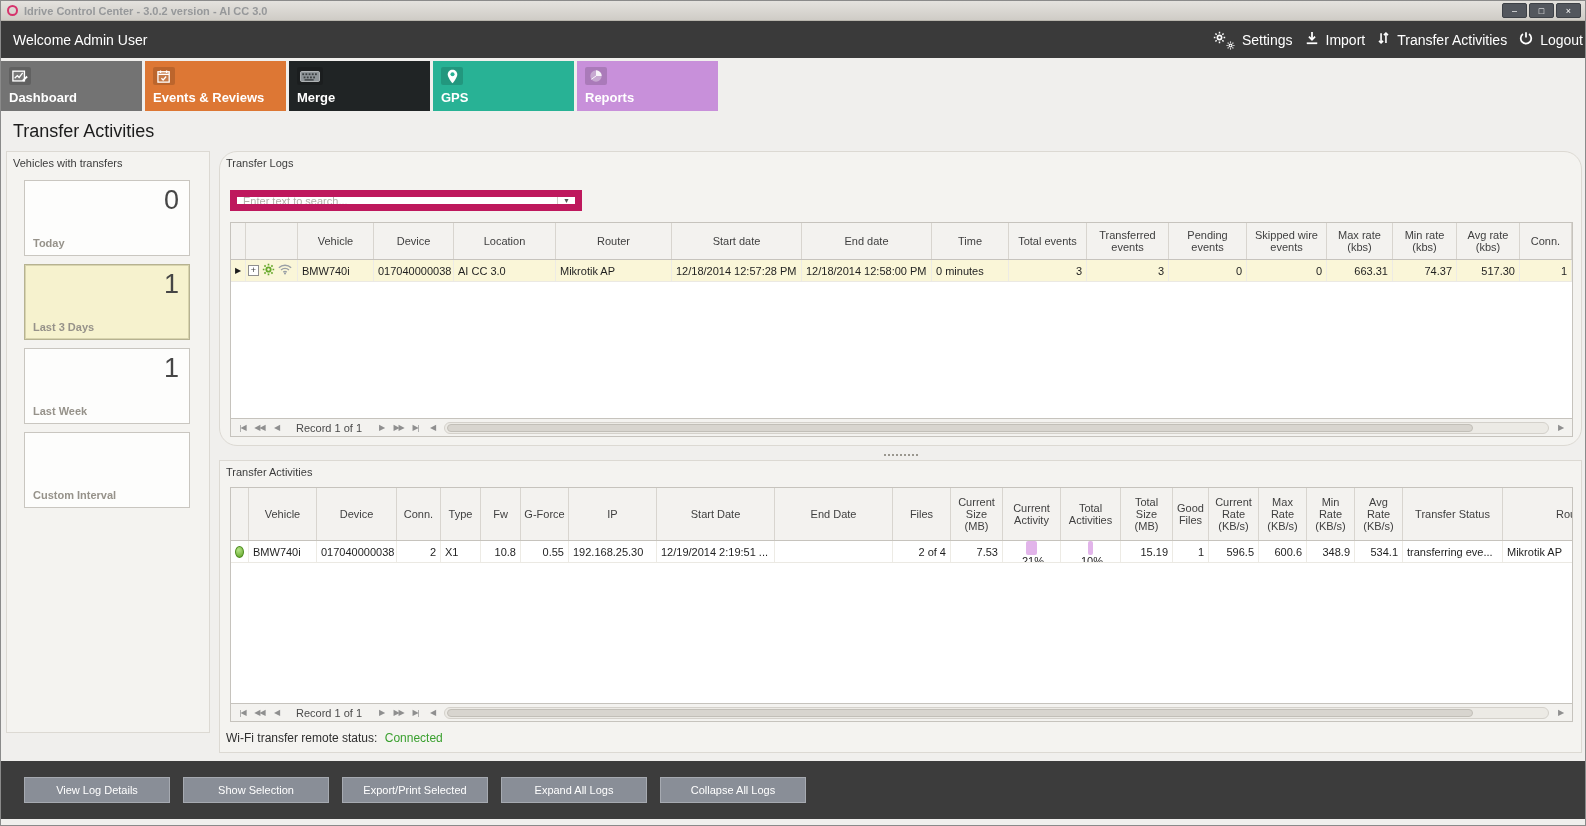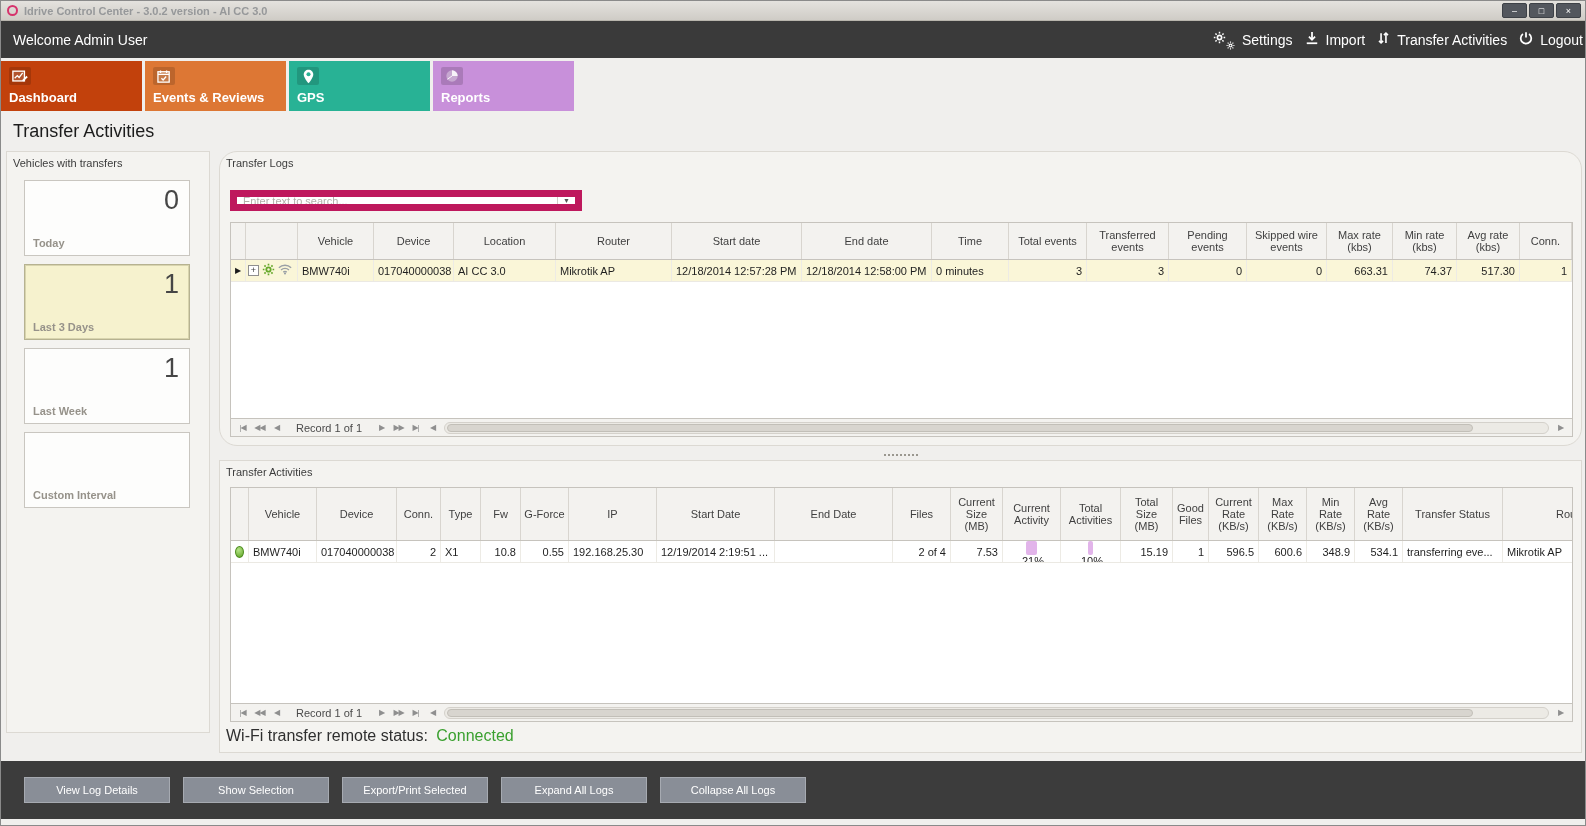--- a/index.html
+++ b/index.html
@@ -94,21 +94,21 @@
   .thumb{position:absolute;left:2px;top:1px;height:8px;width:93%;background:#d8d5cf;
     border:1px solid #c2bfb8;border-radius:5px;cursor:grab;}
   
   .logs-panel{left:218px;top:150px;width:1363px;height:295px;border-radius:18px;}
   .logs-grid{left:10px;right:8px;top:70px;bottom:8px;}
   .splitter{position:absolute;left:218px;top:449px;width:1363px;height:9px;display:flex;
     align-items:center;justify-content:center;cursor:row-resize;}
   .grip{width:34px;border-top:2px dotted #9a978f;}
   .act-panel{left:218px;top:459px;width:1363px;height:293px;}
   .act-grid{left:10px;right:8px;top:26px;bottom:30px;}
-  .wifi-line{position:absolute;left:6px;bottom:7px;font-size:16px;color:#2f2f2f;}
+  .wifi-line{position:absolute;left:6px;bottom:7px;font-size:12px;color:#2f2f2f;}
   .wifi-line b{font-weight:normal;margin-left:4px;}
   
   .footer{position:absolute;left:0;right:0;top:760px;height:58px;background:#3c3c3c;
     display:flex;align-items:center;gap:13px;padding-left:23px;}
   .fbtn{width:146px;height:26px;background:#898e97;border:1px solid #a6aab1;color:#fff;
     font-size:11px;cursor:pointer;font-family:inherit;}
 </style>
 </head>
 <body>
 
@@ -167,40 +167,60 @@
             <path d="M8 1.5v6"></path>
             <path d="M4.5 3.5a6 6 0 1 0 7 0"></path>
           </svg>
       </span>
       <span>Logout</span>
     </div>
   </div>
 </div>
 
 <div class="tiles">
-  <div class="tile" style="background: #c2410c; padding-left: 32px;">
+  <div class="tile" style="background: #737373; padding-left: 32px;">
     <span class="tile-icon">
       <svg width="16" height="13" viewBox="0 0 18 14" fill="none" stroke="#fff" stroke-width="1.5">
           <rect x="1" y="1" width="13" height="11" fill="rgba(255,255,255,0.15)"></rect>
           <path d="M3 9l3-3 2 2 4-5"></path>
           <path d="M12 12l5-5" stroke-width="2"></path>
         </svg>
     </span>
     <span class="tile-label">Dashboard</span>
   </div>
   <div class="tile" style="background: rgb(221, 119, 52);">
     <span class="tile-icon">
       <svg width="14" height="13" viewBox="0 0 16 15" fill="none" stroke="#fff" stroke-width="1.5">
           <rect x="1" y="2" width="13" height="12" fill="rgba(255,255,255,0.15)"></rect>
           <path d="M1 5h13"></path>
           <path d="M4 0.5v3M11 0.5v3"></path>
           <path d="M5 9.5l2 2 3.5-4"></path>
         </svg>
     </span>
     <span class="tile-label">Events &amp; Reviews</span>
+  </div>
+  <div class="tile" style="background: rgb(32, 36, 37);">
+    <span class="tile-icon">
+      <svg width="20" height="11" viewBox="0 0 22 12">
+          <rect x="0.5" y="0.5" width="21" height="11" rx="1.5" fill="#8e9498" stroke="#b7bcbe"></rect>
+          <g fill="#3a3f41">
+            <rect x="2.5" y="2.5" width="2" height="2"></rect>
+            <rect x="6" y="2.5" width="2" height="2"></rect>
+            <rect x="9.5" y="2.5" width="2" height="2"></rect>
+            <rect x="13" y="2.5" width="2" height="2"></rect>
+            <rect x="16.5" y="2.5" width="2" height="2"></rect>
+            <rect x="4" y="6" width="2" height="2"></rect>
+            <rect x="7.5" y="6" width="2" height="2"></rect>
+            <rect x="11" y="6" width="2" height="2"></rect>
+            <rect x="14.5" y="6" width="2" height="2"></rect>
+            <rect x="5" y="9" width="10" height="1.5"></rect>
+          </g>
+        </svg>
+    </span>
+    <span class="tile-label">Merge</span>
   </div>
   <div class="tile" style="background: rgb(40, 178, 149);">
     <span class="tile-icon">
       <svg width="11" height="15" viewBox="0 0 12 16">
           <path d="M6 0.5C3 0.5 0.8 2.8 0.8 5.7 0.8 9.5 6 15.3 6 15.3s5.2-5.8 5.2-9.6C11.2 2.8 9 0.5 6 0.5z" fill="#fff"></path>
           <circle cx="6" cy="5.6" r="2.2" fill="#28b295"></circle>
         </svg>
     </span>
     <span class="tile-label">GPS</span>
   </div>

